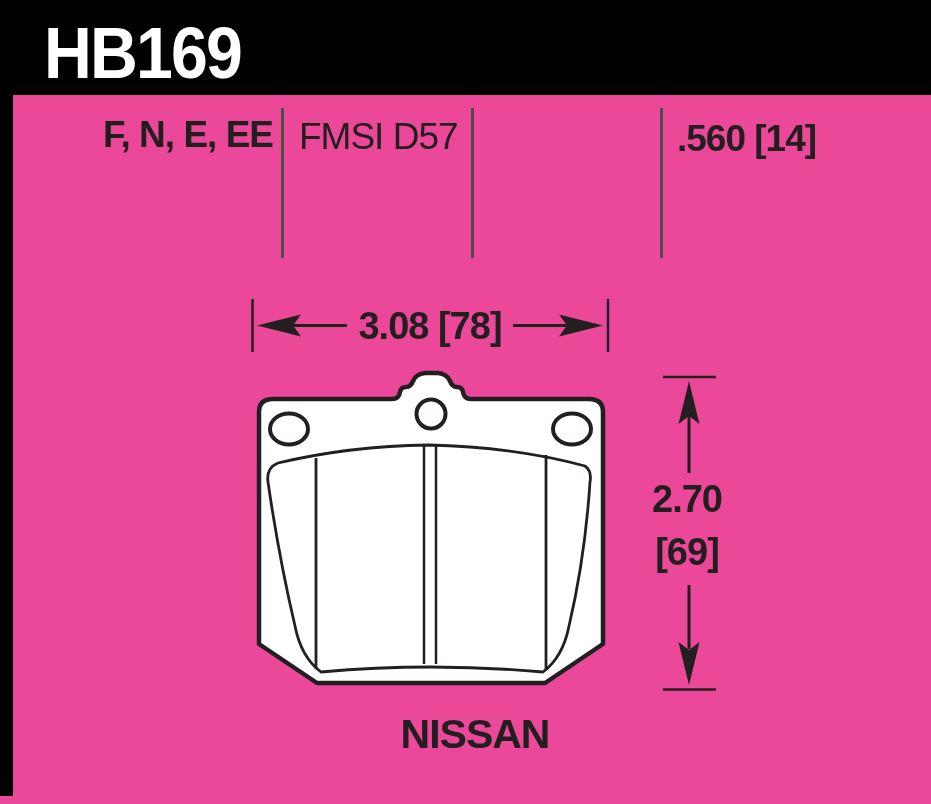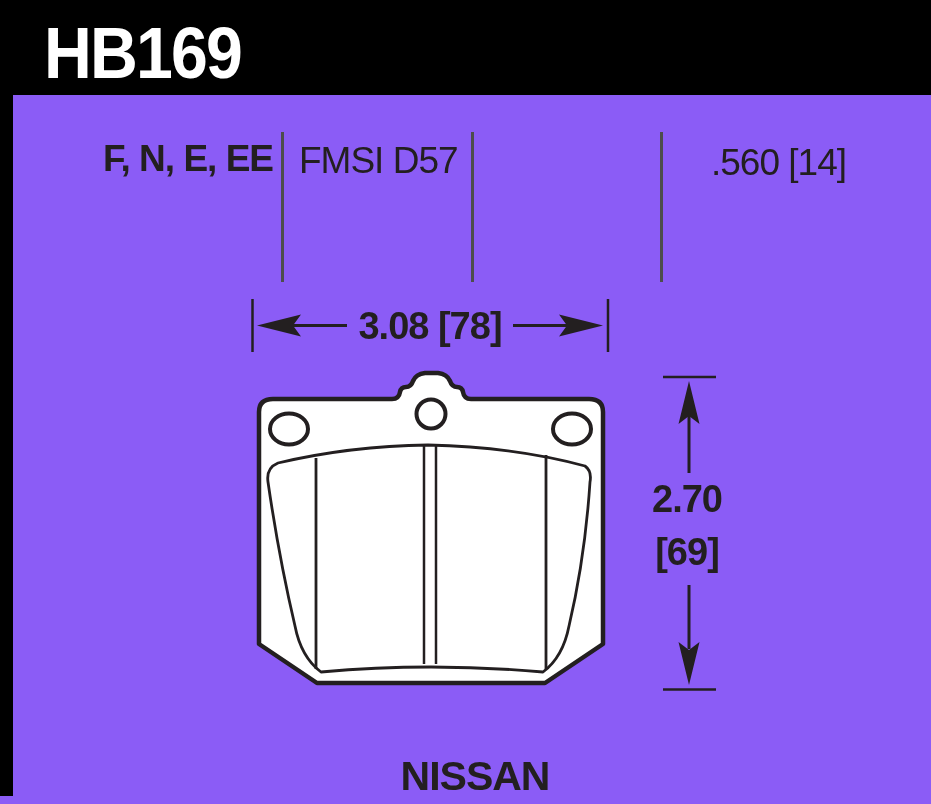--- a/index.html
+++ b/index.html
@@ -1,56 +1,56 @@
 <!DOCTYPE html>
 <html><head>
 <meta charset="utf-8">
 <style>
   html,body{margin:0;padding:0;background:#fff;}
   .page{
-    position:relative;width:931px;height:804px;background:#8b5cf6;overflow:hidden;
+    position:relative;width:931px;height:804px;background:#ec4899;overflow:hidden;
     font-family:"Liberation Sans","DejaVu Sans",sans-serif;color:var(--ink,#231f20);
   }
   .left-bar{position:absolute;left:0;top:0;width:13px;height:796px;background:var(--bar,#000);}
   .top-bar{position:absolute;left:0;top:0;width:931px;height:95px;background:var(--bar,#000);}
   .part-no{
     position:absolute;left:44px;top:12px;color:#fff;font-weight:bold;font-size:72px;
     letter-spacing:-2px;transform:scaleX(0.92);transform-origin:left top;white-space:nowrap;
   }
-  .spec{position:absolute;left:0;top:0;width:772px;height:270px;margin-top:24px;}
+  .spec{position:absolute;left:0;top:0;width:772px;height:270px;}
   .compounds{
     position:absolute;left:50px;top:116px;width:223px;text-align:right;
     font-size:37px;font-weight:bold;line-height:38px;letter-spacing:-1px;white-space:nowrap;
   }
   .fmsi{
     position:absolute;left:299px;top:114px;width:200px;text-align:left;
     font-size:37px;font-weight:normal;line-height:46.5px;letter-spacing:-1px;white-space:nowrap;
   }
   .vrule{position:absolute;top:108px;width:3px;height:150px;background:var(--divider,#4d4d4d);}
   .vrule-1{left:281px;}
   .vrule-2{left:471px;}
   .vrule-3{left:660px;}
   .thickness{
-    position:absolute;left:711px;top:118px;font-size:37px;font-weight:normal;
+    position:absolute;left:677px;top:118px;font-size:37px;font-weight:bold;
     letter-spacing:-1px;white-space:nowrap;
   }
   .drawing{position:absolute;left:230px;top:290px;width:500px;height:420px;}
   .drawing .plate{fill:#fff;stroke:var(--ink,#231f20);stroke-width:4.5;stroke-linejoin:round;}
   .drawing .hole{fill:none;stroke:var(--ink,#231f20);stroke-width:4;}
   .drawing .friction{fill:none;stroke:var(--ink,#231f20);stroke-width:2.8;stroke-linejoin:round;}
   .drawing .thin{stroke-width:2.5;}
   .drawing .dimline{stroke:var(--ink,#231f20);stroke-width:3;}
   .drawing .tick{stroke:var(--ink,#231f20);stroke-width:2.5;}
   .drawing .dart{fill:var(--ink,#231f20);stroke:none;}
   .drawing text{
     font-family:"Liberation Sans","DejaVu Sans",sans-serif;font-weight:bold;
     font-size:38px;letter-spacing:-1px;fill:var(--ink,#231f20);
   }
   .application{
-    position:absolute;left:325px;top:753px;width:300px;text-align:center;
+    position:absolute;left:325px;top:711px;width:300px;text-align:center;
     font-size:41px;font-weight:bold;letter-spacing:-1px;
   }
 </style>
 </head>
 <body>
 
 <div class="page" style="--ink: #231f20; --bar: #000000; --divider: #4d4d4d;">
 
   <div class="left-bar"></div>
 

